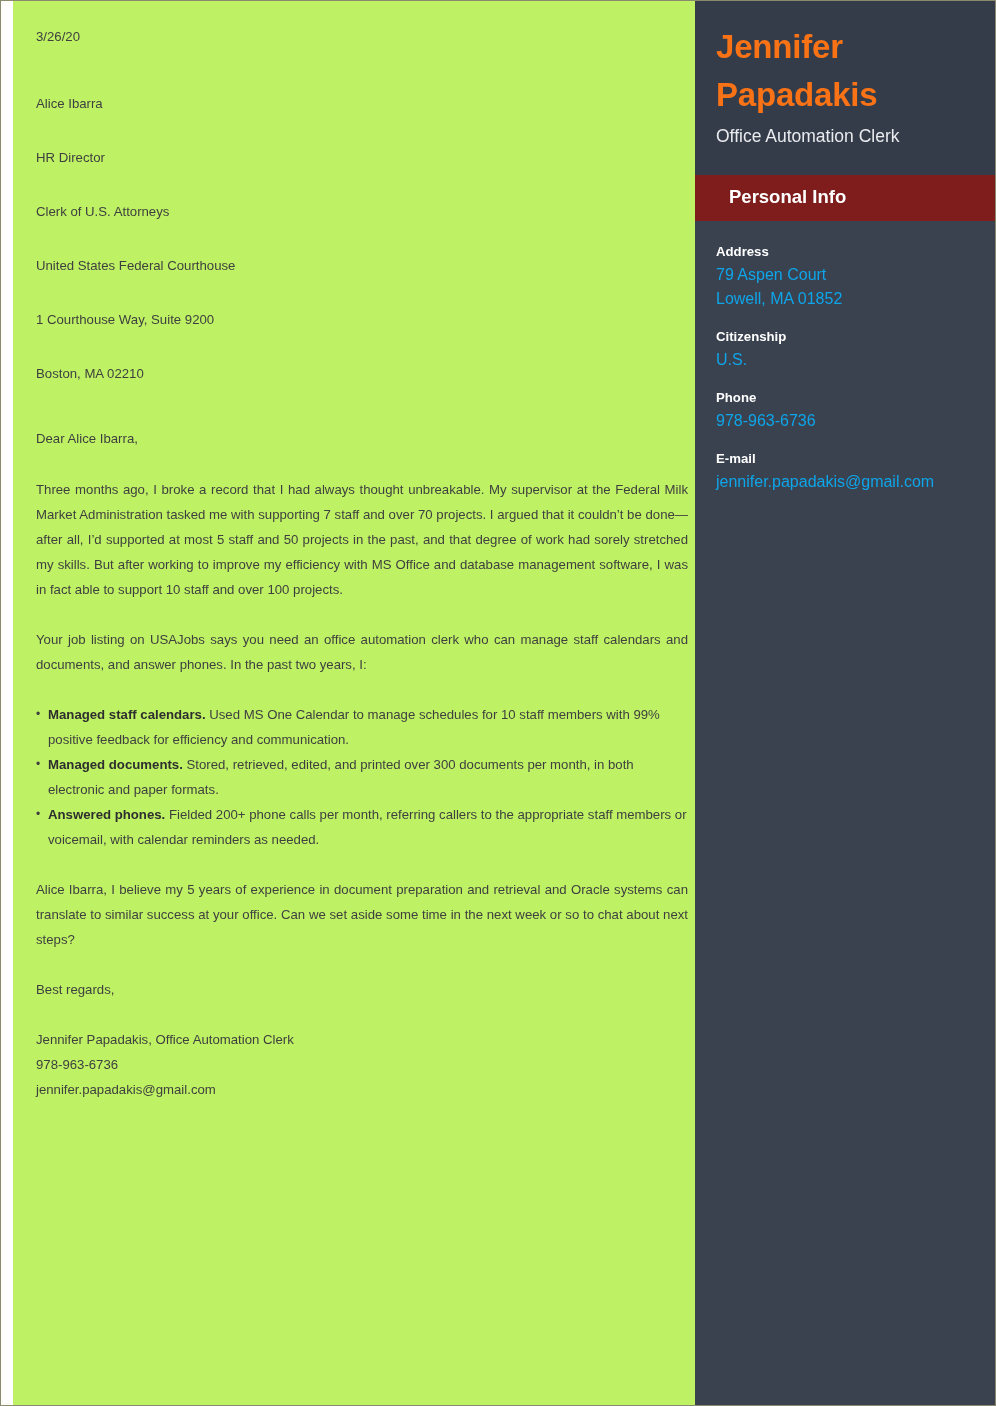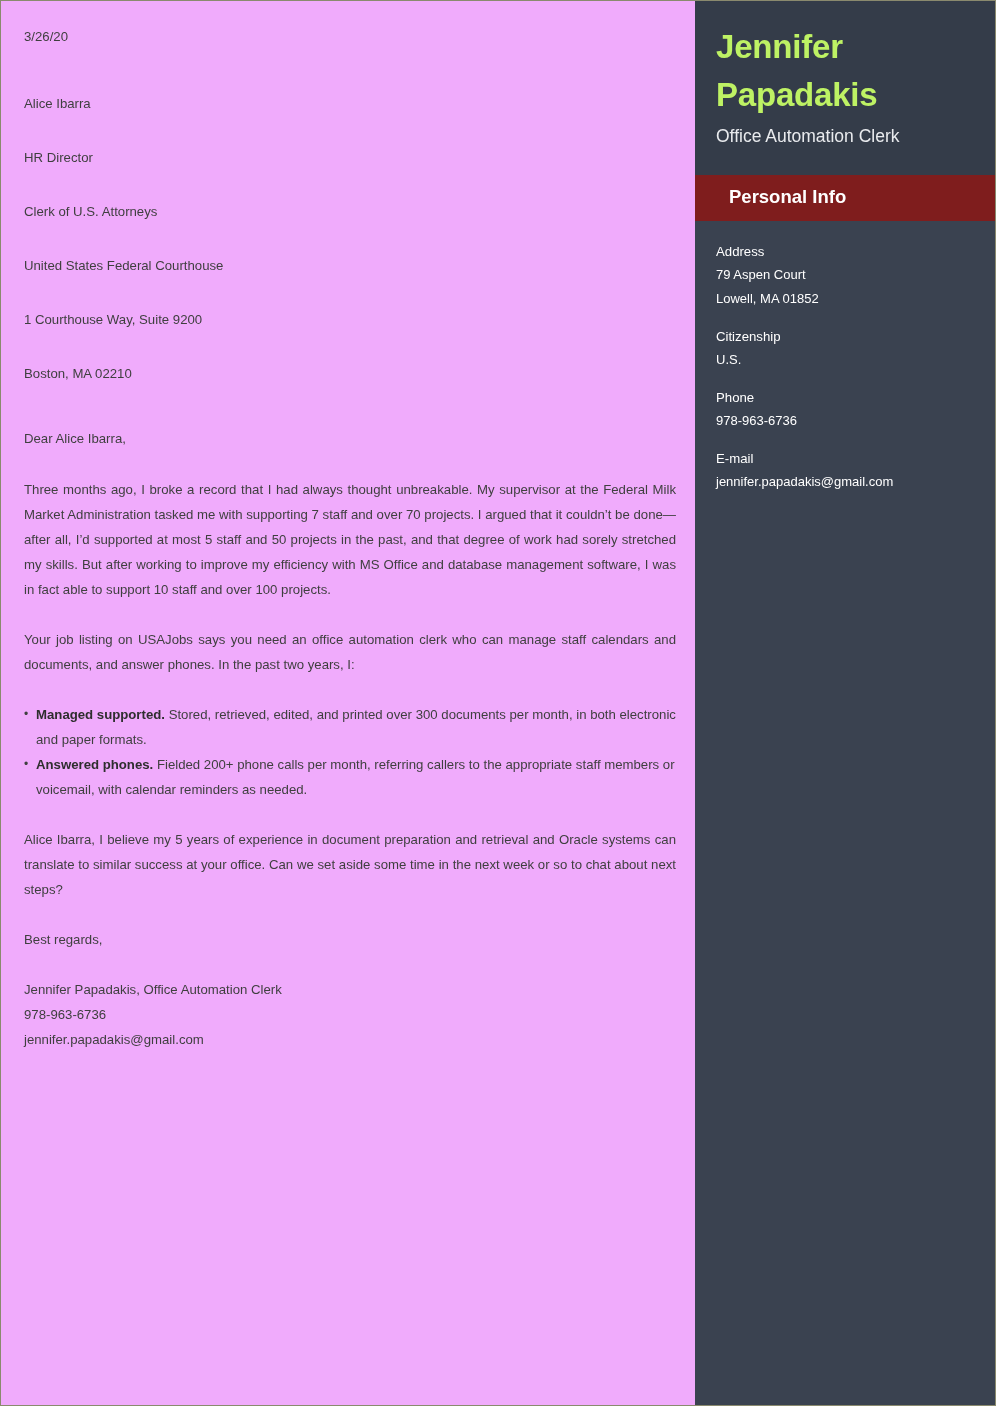--- a/index.html
+++ b/index.html
@@ -16,27 +16,27 @@
     border: 1px solid #8a8a6e;
     outline: 1px solid #fcfcf2;
     outline-offset: -3px;
     overflow: hidden;
     font-family: "Liberation Sans", sans-serif;
   }
 
   
   .letter {
     position: absolute;
-    left: 0;
+    left: 12px;
     top: 0;
     width: 696px;
     height: 100%;
     box-sizing: border-box;
     padding: 26px 21px 0 23px;
-    background: #f0abfc;
+    background: #bef264;
   }
   .letter-date {
     font-size: 13.2px;
     color: #3f3f3f;
     line-height: 1.55;
     margin: 0 0 44px 0;
   }
   .recipient {
     margin: 0 0 40px 0;
   }
@@ -110,21 +110,21 @@
     box-sizing: border-box;
     background: #3a4250;
   }
   .sb-header {
     background: #343c49;
     padding: 22px 21px 26px 21px;
   }
   .sb-name {
     font-size: 33px;
     font-weight: bold;
-    color: #bef264;
+    color: #f97316;
     line-height: 1.45;
     letter-spacing: -0.2px;
     margin: 0;
   }
   .sb-title {
     font-size: 17.5px;
     color: #e9ebee;
     line-height: 1.5;
     margin: 4px 0 0 0;
     font-weight: normal;
@@ -141,27 +141,27 @@
     line-height: 1.3;
   }
   .sb-body {
     padding: 20px 21px 0 21px;
   }
   .sb-field {
     margin-bottom: 15px;
   }
   .sb-label {
     font-size: 13.2px;
-    font-weight: normal;
+    font-weight: bold;
     color: #ffffff;
     line-height: 22px;
   }
   .sb-value {
-    font-size: 13px;
-    color: #ffffff;
+    font-size: 16px;
+    color: #0ea5e9;
     line-height: 24px;
   }
 </style>
 </head>
 <body>
 
 <div class="page">
 
   <div class="letter">
 
@@ -177,21 +177,25 @@
     </div>
 
     <div class="salutation">Dear Alice Ibarra,</div>
 
     <p class="para">Three months ago, I broke a record that I had always thought unbreakable. My supervisor at the Federal Milk Market Administration tasked me with supporting 7 staff and over 70 projects. I argued that it couldn’t be done—after all, I’d supported at most 5 staff and 50 projects in the past, and that degree of work had sorely stretched my skills. But after working to improve my efficiency with MS Office and database management software, I was in fact able to support 10 staff and over 100 projects.</p>
 
     <p class="para">Your job listing on USAJobs says you need an office automation clerk who can manage staff calendars and documents, and answer phones. In the past two years, I:</p>
 
     <ul class="bullets">
       <li>
-        <b>Managed supported.</b>
+        <b>Managed staff calendars.</b>
+        <span>Used MS One Calendar to manage schedules for 10 staff members with 99% positive feedback for efficiency and communication.</span>
+      </li>
+      <li>
+        <b>Managed documents.</b>
         <span>Stored, retrieved, edited, and printed over 300 documents per month, in both electronic and paper formats.</span>
       </li>
       <li>
         <b>Answered phones.</b>
         <span>Fielded 200+ phone calls per month, referring callers to the appropriate staff members or voicemail, with calendar reminders as needed.</span>
       </li>
     </ul>
 
     <p class="para para-last">Alice Ibarra, I believe my 5 years of experience in document preparation and retrieval and Oracle systems can translate to similar success at your office. Can we set aside some time in the next week or so to chat about next steps?</p>
 

